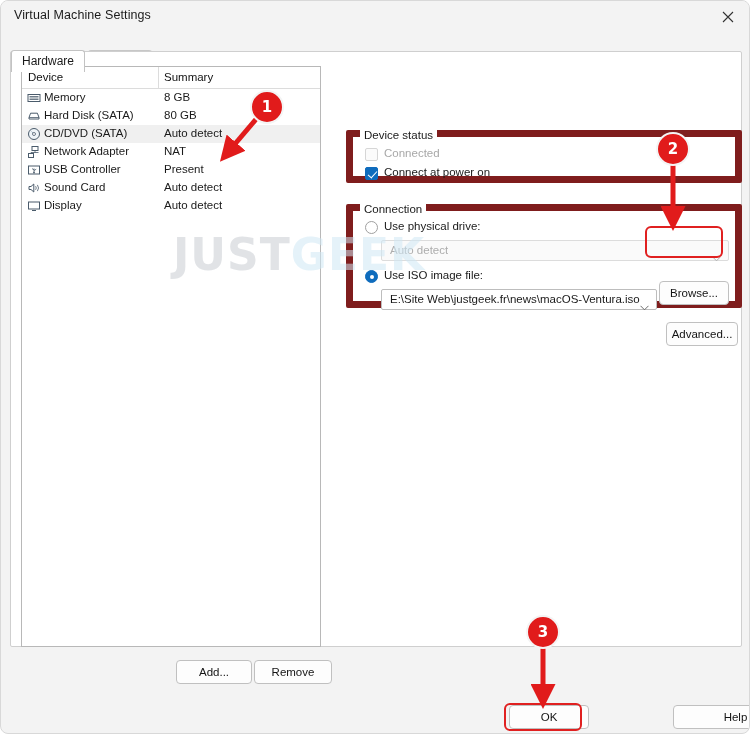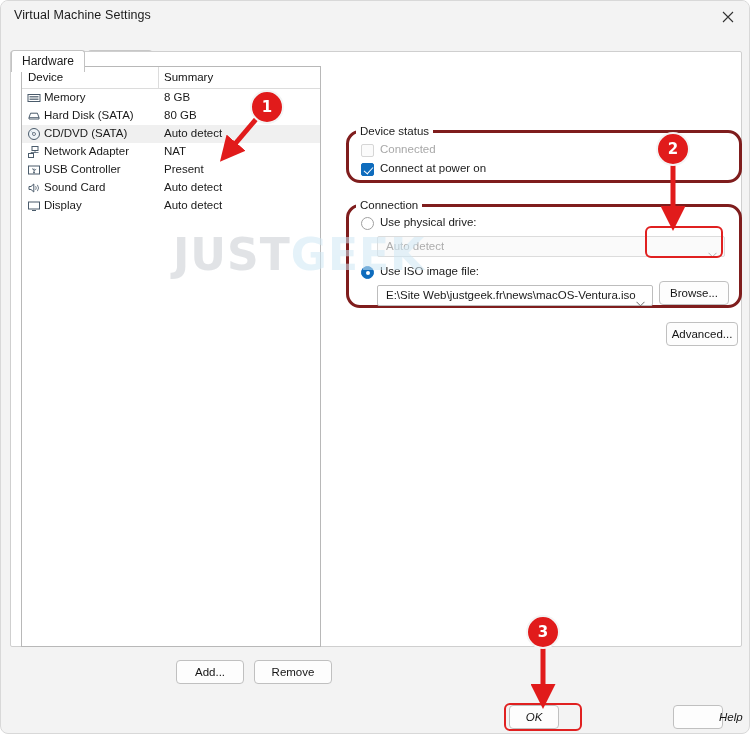--- a/index.html
+++ b/index.html
@@ -129,32 +129,32 @@
     background: #fdfdfd;
     border: 1px solid #c0c0c0;
     border-radius: 4px;
     text-align: center;
     cursor: default;
     white-space: nowrap;
   }
   .addremove { position: absolute; left: 0; top: 608px; }
   .btn-add {
     position: absolute; left: 165px; top: 0;
-    width: 68px; height: 24px; line-height: 22px;
+    width: 76px; height: 24px; line-height: 22px;
   }
   .btn-remove {
     position: absolute; left: 243px; top: 0;
     width: 78px; height: 24px; line-height: 22px;
   }
 
   
   .group {
     position: absolute;
-    border: 3px solid #7f1d1d;
-    border-radius: 14px;
+    border: 7px solid #7f1d1d;
+    border-radius: 2px;
   }
   .group-title {
     position: absolute; top: -8px; left: 7px;
     background: #ffffff;
     padding: 0 4px;
     font-size: 11.5px;
     color: #1a1a1a;
     white-space: nowrap;
   }
 
@@ -232,21 +232,21 @@
   .ring {
     position: absolute;
     border: 2px solid #e02020;
     border-radius: 6px;
     pointer-events: none;
   }
   #ring-browse { left: 644px; top: 225px; width: 78px; height: 32px; }
   #ring-ok     { left: 503px; top: 702px; width: 78px; height: 28px; }
 
   
-  .footer-btn { position: absolute; height: 24px; line-height: 22px; width: 50px; font-style: italic; }
+  .footer-btn { position: absolute; height: 24px; line-height: 22px; width: 80px; }
   #btn-ok     { left: 508px; top: 704px; }
   #btn-cancel { left: 590px; top: 742px; }
   #btn-help   { left: 672px; top: 704px; padding-left: 45px; }
 
   
   .watermark {
     position: absolute; left: 172px; top: 228px;
     font-size: 44px; font-weight: bold;
     letter-spacing: 1px;
     font-family: "DejaVu Sans", sans-serif;

